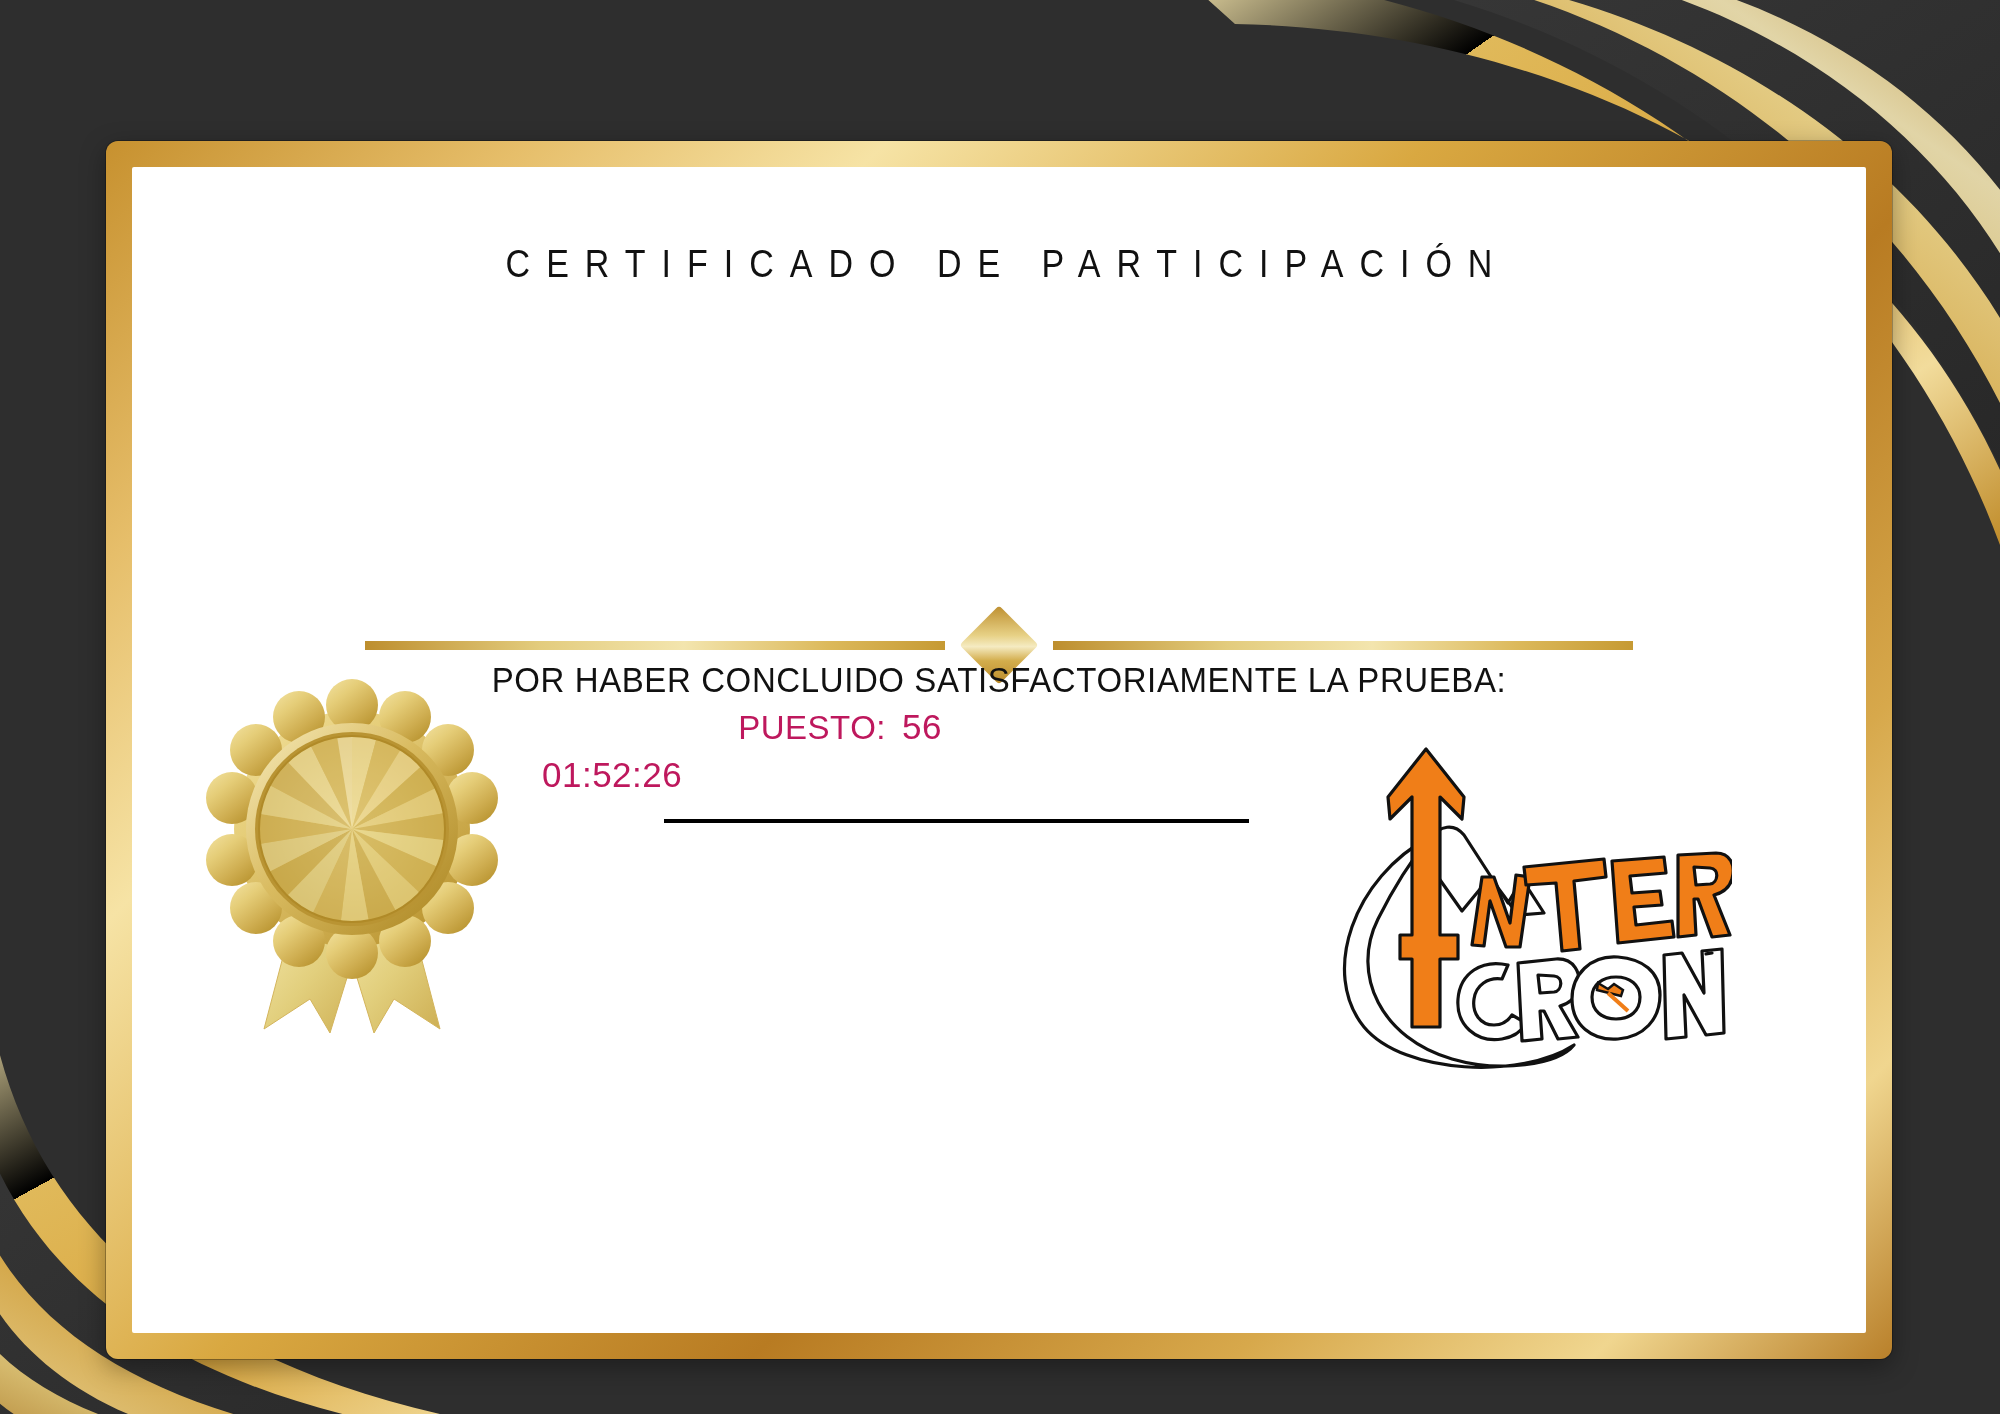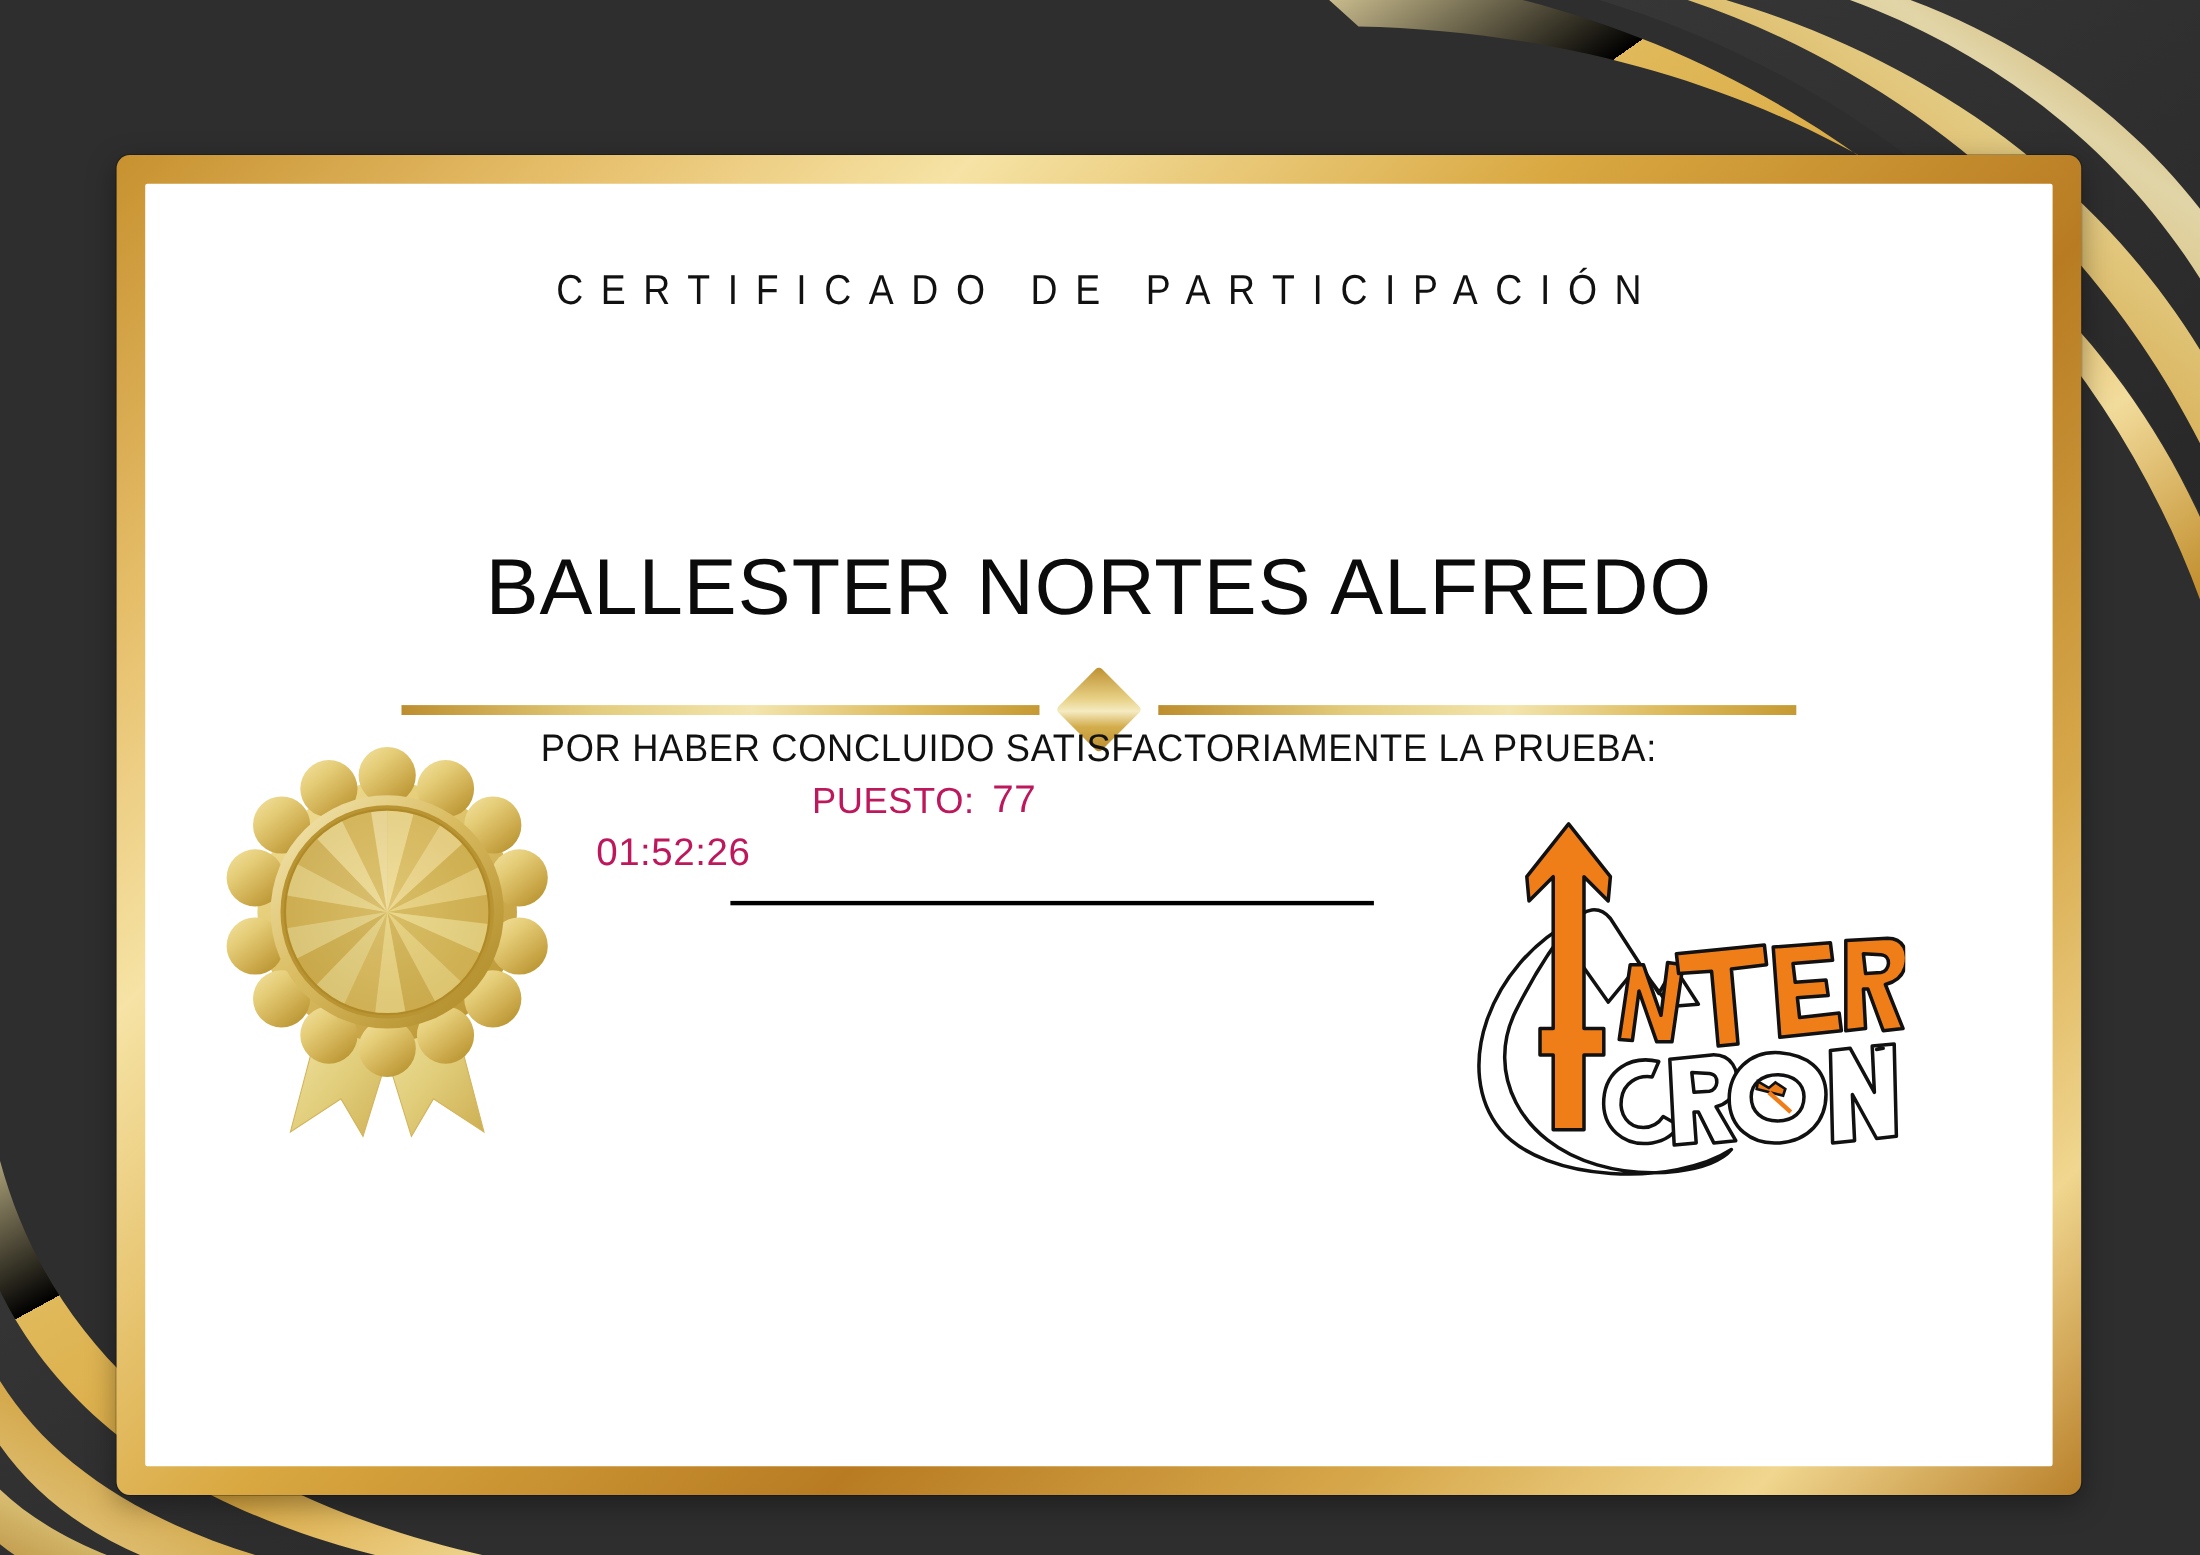--- a/index.html
+++ b/index.html
@@ -182,34 +182,33 @@
              C110,1448 -18,1350 -40,1215 Z" fill="url(#gSw2)" opacity="0.95"></path>
     <path d="M-40,1300 C5,1392 130,1444 300,1454 L150,1454
              C40,1448 -20,1400 -40,1352 Z" fill="url(#gSw3)" opacity="0.9"></path>
   </svg>
 
   <div class="frame">
     <div class="frame-inner">
 
       <div class="kicker">CERTIFICADO DE PARTICIPACIÓN</div>
 
-      <div class="recipient">BALLESTER NORTES ALFREDO</div>
 
       <div class="divider">
         <div class="bar left"></div>
         <div class="gem"></div>
         <div class="bar right"></div>
       </div>
 
       <div class="subtitle">POR HABER CONCLUIDO SATISFACTORIAMENTE LA PRUEBA:</div>
 
       <div class="results">
         <div class="res-row">
           <span class="res-label">PUESTO:</span>
-          <span class="res-value">77</span>
+          <span class="res-value">56</span>
         </div>
         <div class="res-row">
           <span class="res-value">01:52:26</span>
         </div>
         <div class="sig-line"></div>
       </div>
 
       <svg class="medal" viewBox="0 0 300 360">
         <defs>
           <linearGradient id="ribG" x1="0" y1="0" x2="1" y2="1">

